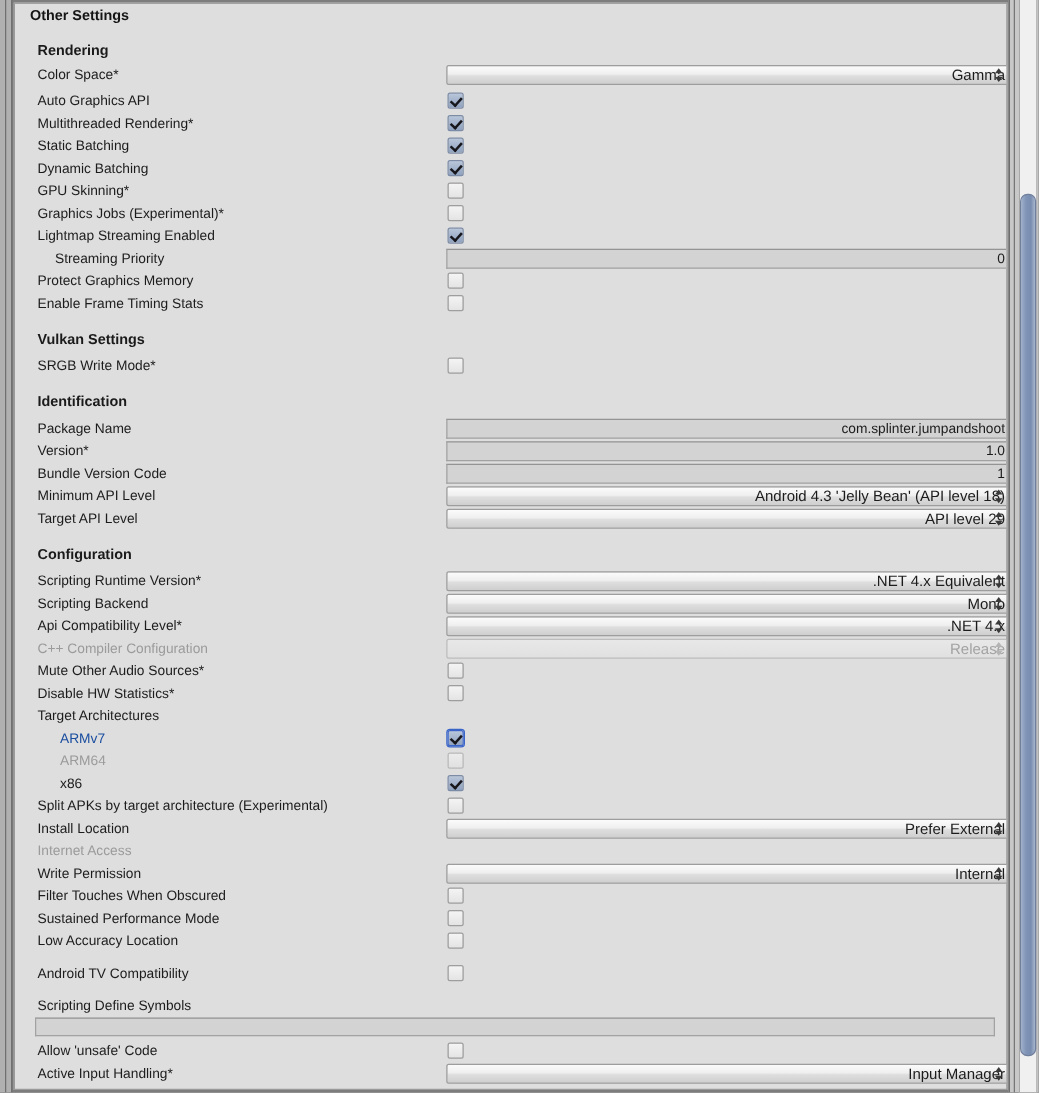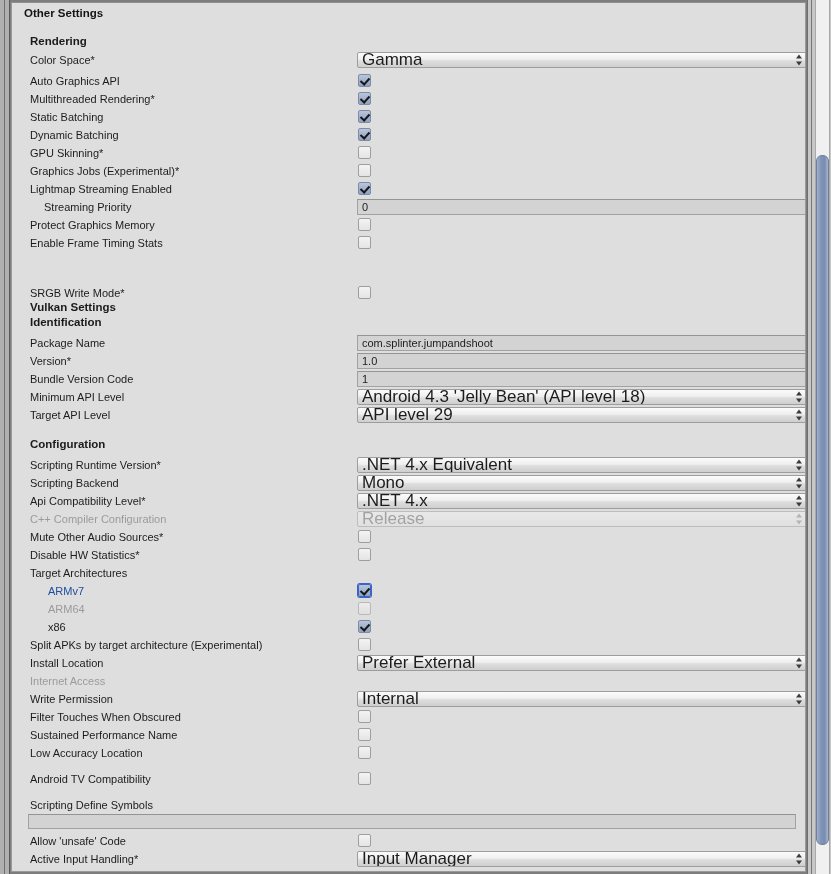--- a/index.html
+++ b/index.html
@@ -91,20 +91,21 @@
   
   .content {
     position: absolute;
     left: 0; top: 0;
     width: 795px;
   }
   .row {
     position: relative;
     height: 18px;
     line-height: 18px;
+    text-align: right;
   }
   .label {
     position: absolute;
     left: 18px;
     top: 0;
     white-space: nowrap;
     font-size: 11px;
     color: #1c1c1c;
   }
   .label.indent1 { left: 32px; }
@@ -152,21 +153,21 @@
     color: #1c1c1c;
     white-space: nowrap;
     overflow: hidden;
   }
 
   
   .dropdown {
     background: linear-gradient(to bottom, #fbfbfb 0%, #efefef 45%, #dedede 55%, #cfcfcf 100%);
     border: 1px solid #9d9d9d;
     border-radius: 2px;
-    font-size: 17px;
+    font-size: 12px;
     line-height: 14px;
     padding: 0 4px;
     color: #1c1c1c;
     white-space: nowrap;
     overflow: hidden;
   }
   .dropdown.disabled {
     background: linear-gradient(to bottom, #e8e8e8 0%, #e0e0e0 100%);
     border-color: #bdbdbd;
     color: #a3a3a3;
@@ -321,21 +322,21 @@
       <div class="row" style="position:absolute;top:213px;left:0;width:795px;padding-left:31px;">
         <span class="label">Protect Graphics Memory</span>
         <span class="checkbox"></span>
       </div>
 
       <div class="row" style="position:absolute;top:231px;left:0;width:795px;">
         <span class="label">Enable Frame Timing Stats</span>
         <span class="checkbox"></span>
       </div>
 
-      <div class="row" style="position:absolute;top:260px;left:0;width:795px;margin-top:35px;">
+      <div class="row" style="position:absolute;top:260px;left:0;width:795px;">
         <span class="section-title">Vulkan Settings</span>
       </div>
 
       <div class="row" style="position:absolute;top:281px;left:0;width:795px;">
         <span class="label">SRGB Write Mode*</span>
         <span class="checkbox"></span>
       </div>
 
       <div class="row" style="position:absolute;top:310px;left:0;width:795px;">
         <span class="section-title">Identification</span>
@@ -491,21 +492,21 @@
             </span>
         </div>
       </div>
 
       <div class="row" style="position:absolute;top:705px;left:0;width:795px;">
         <span class="label">Filter Touches When Obscured</span>
         <span class="checkbox"></span>
       </div>
 
       <div class="row" style="position:absolute;top:723px;left:0;width:795px;">
-        <span class="label">Sustained Performance Name</span>
+        <span class="label">Sustained Performance Mode</span>
         <span class="checkbox"></span>
       </div>
 
       <div class="row" style="position:absolute;top:741px;left:0;width:823px;">
         <span class="label">Low Accuracy Location</span>
         <span class="checkbox"></span>
       </div>
 
       <div class="row" style="position:absolute;top:767px;left:0;width:795px;">
         <span class="label">Android TV Compatibility</span>

